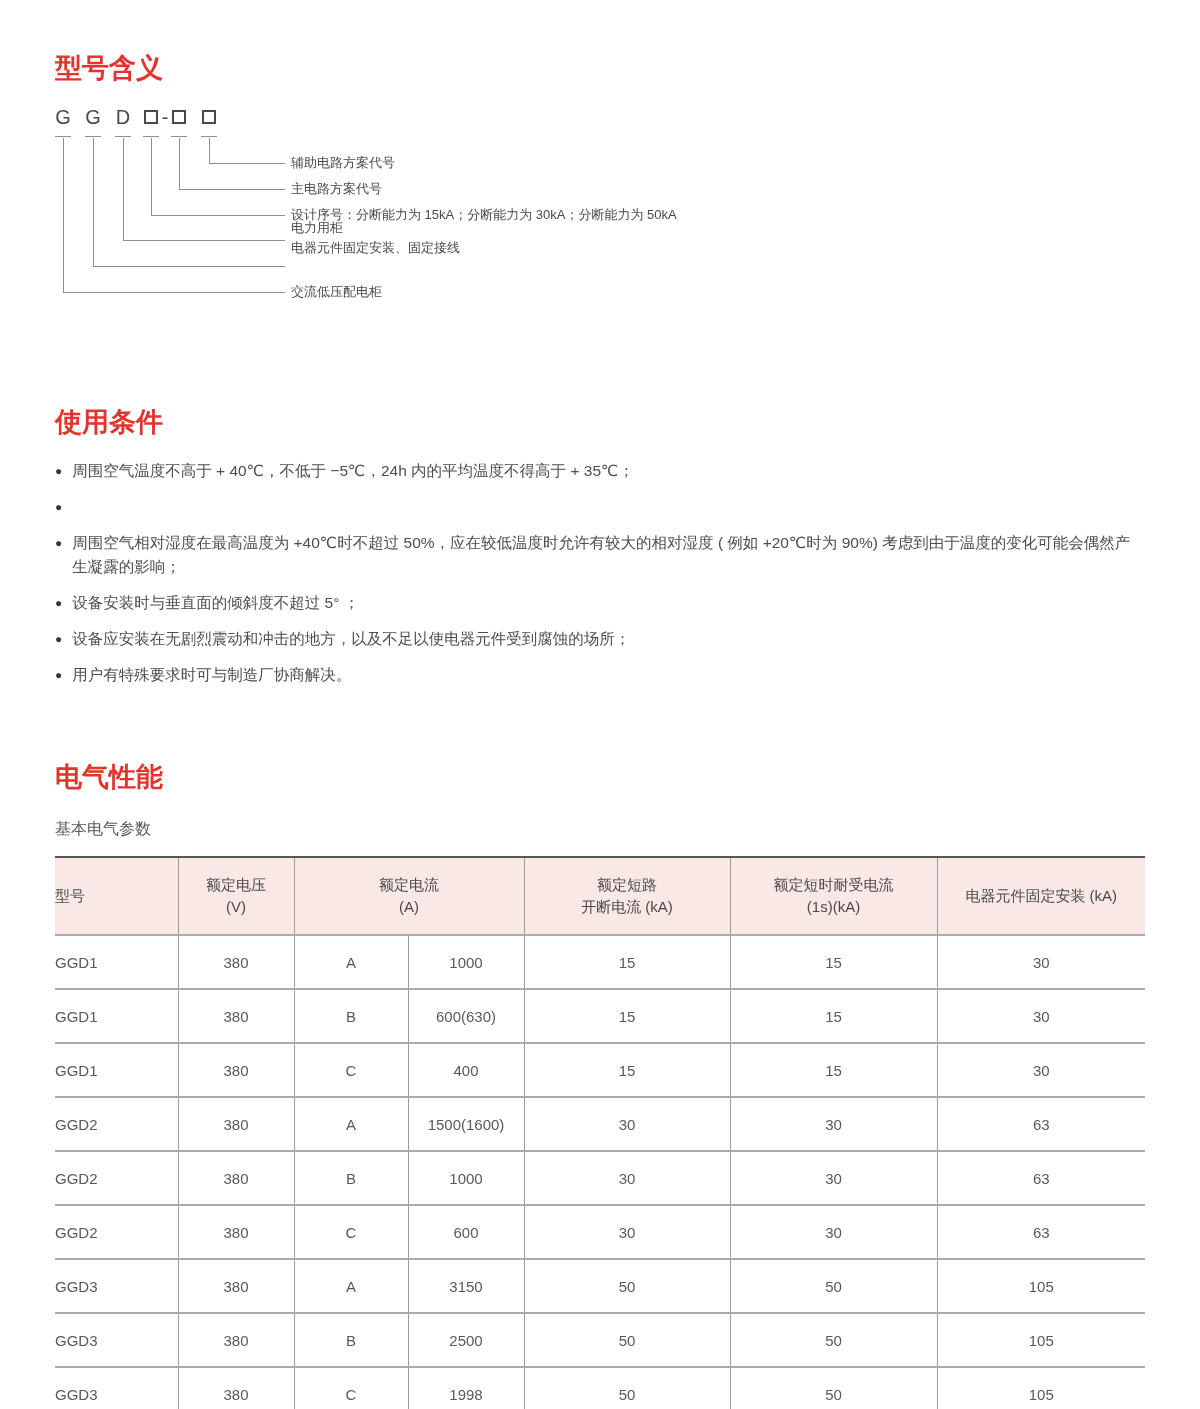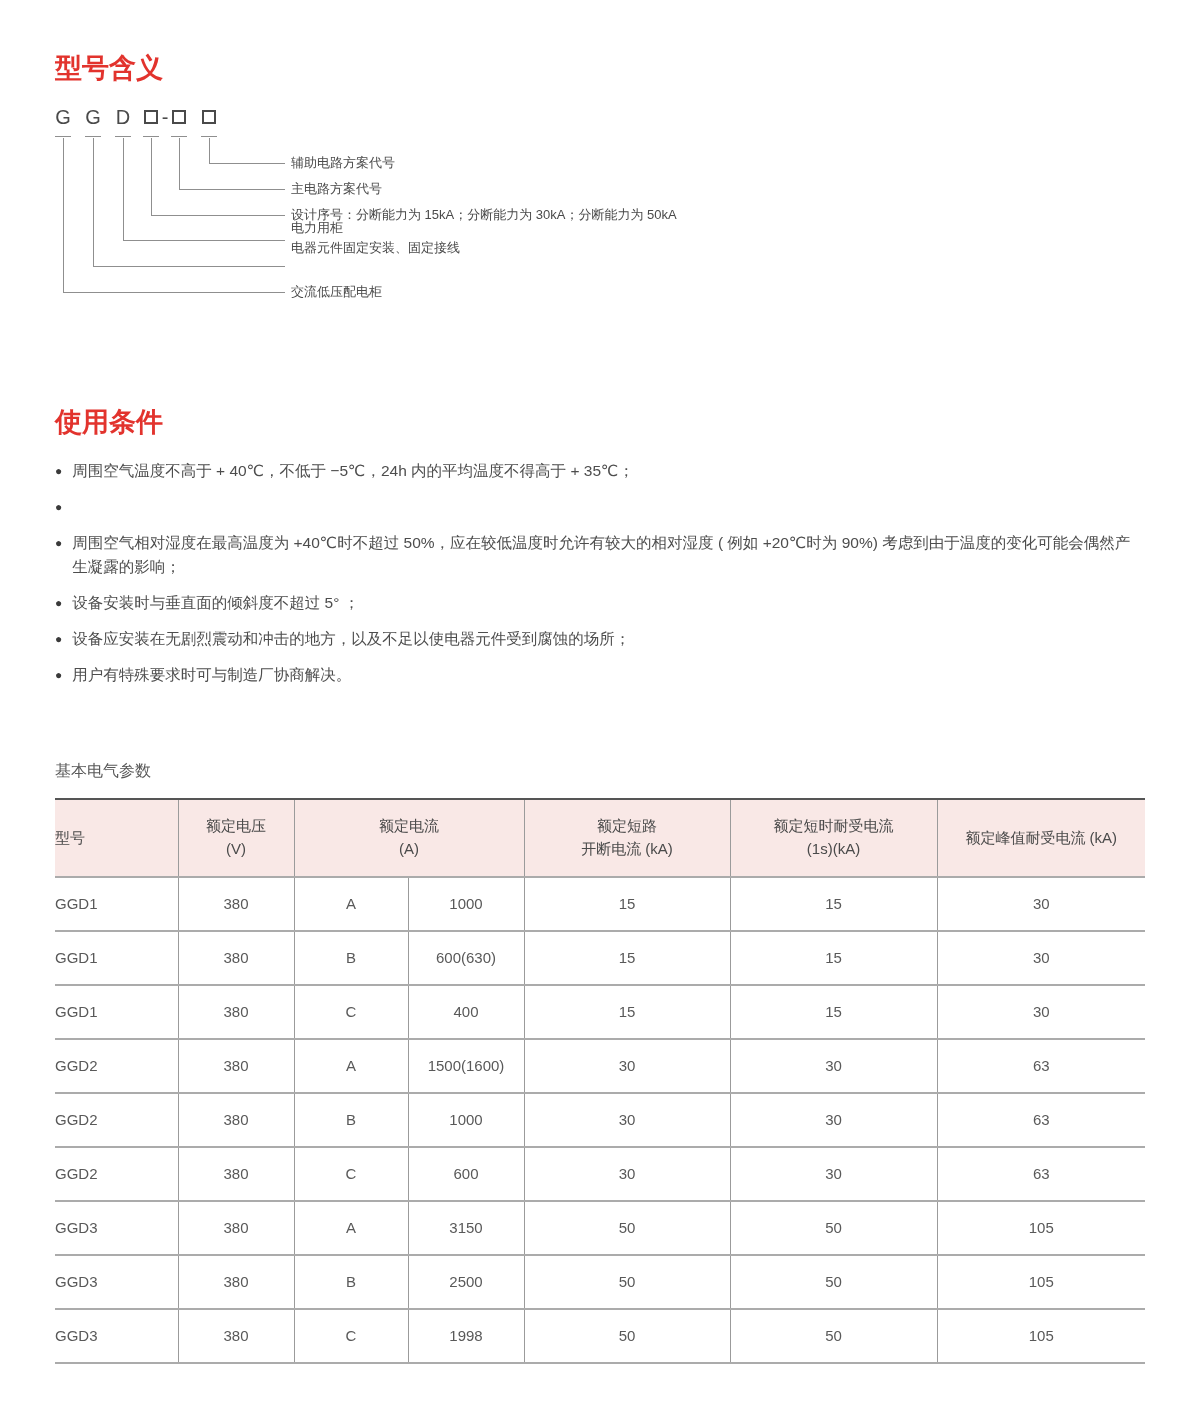--- a/index.html
+++ b/index.html
@@ -138,20 +138,21 @@
           <span>设备应安装在无剧烈震动和冲击的地方，以及不足以使电器元件受到腐蚀的场所；</span>
         </li>
         <li>
           <span class="dot">●</span>
           <span>用户有特殊要求时可与制造厂协商解决。</span>
         </li>
       </ul>
   </section>
 
   <section class="electrical">
+    <h2 class="sec-title">电气性能</h2>
     <p class="subtitle">基本电气参数</p>
     <table class="params" id="params-table">
       <colgroup>
         <col style="width:123px">
           <col style="width:116px">
           <col style="width:114px">
         <col style="width:116px">
           <col style="width:206px">
           <col style="width:207px">
         <col style="width:208px">
@@ -160,21 +161,21 @@
           <tr id="params-head-row">
             <th>型号</th>
             <th>额定电压
 (V)</th>
             <th colspan="2">额定电流
 (A)</th>
             <th>额定短路
 开断电流 (kA)</th>
             <th>额定短时耐受电流
 (1s)(kA)</th>
-            <th>额定峰值耐受电流 (kA)</th>
+            <th>电器元件固定安装 (kA)</th>
           </tr>
         </thead>
       <tbody id="params-body">
           <tr>
             <td>GGD1</td>
             <td>380</td>
             <td>A</td>
             <td>1000</td>
             <td>15</td>
             <td>15</td>

